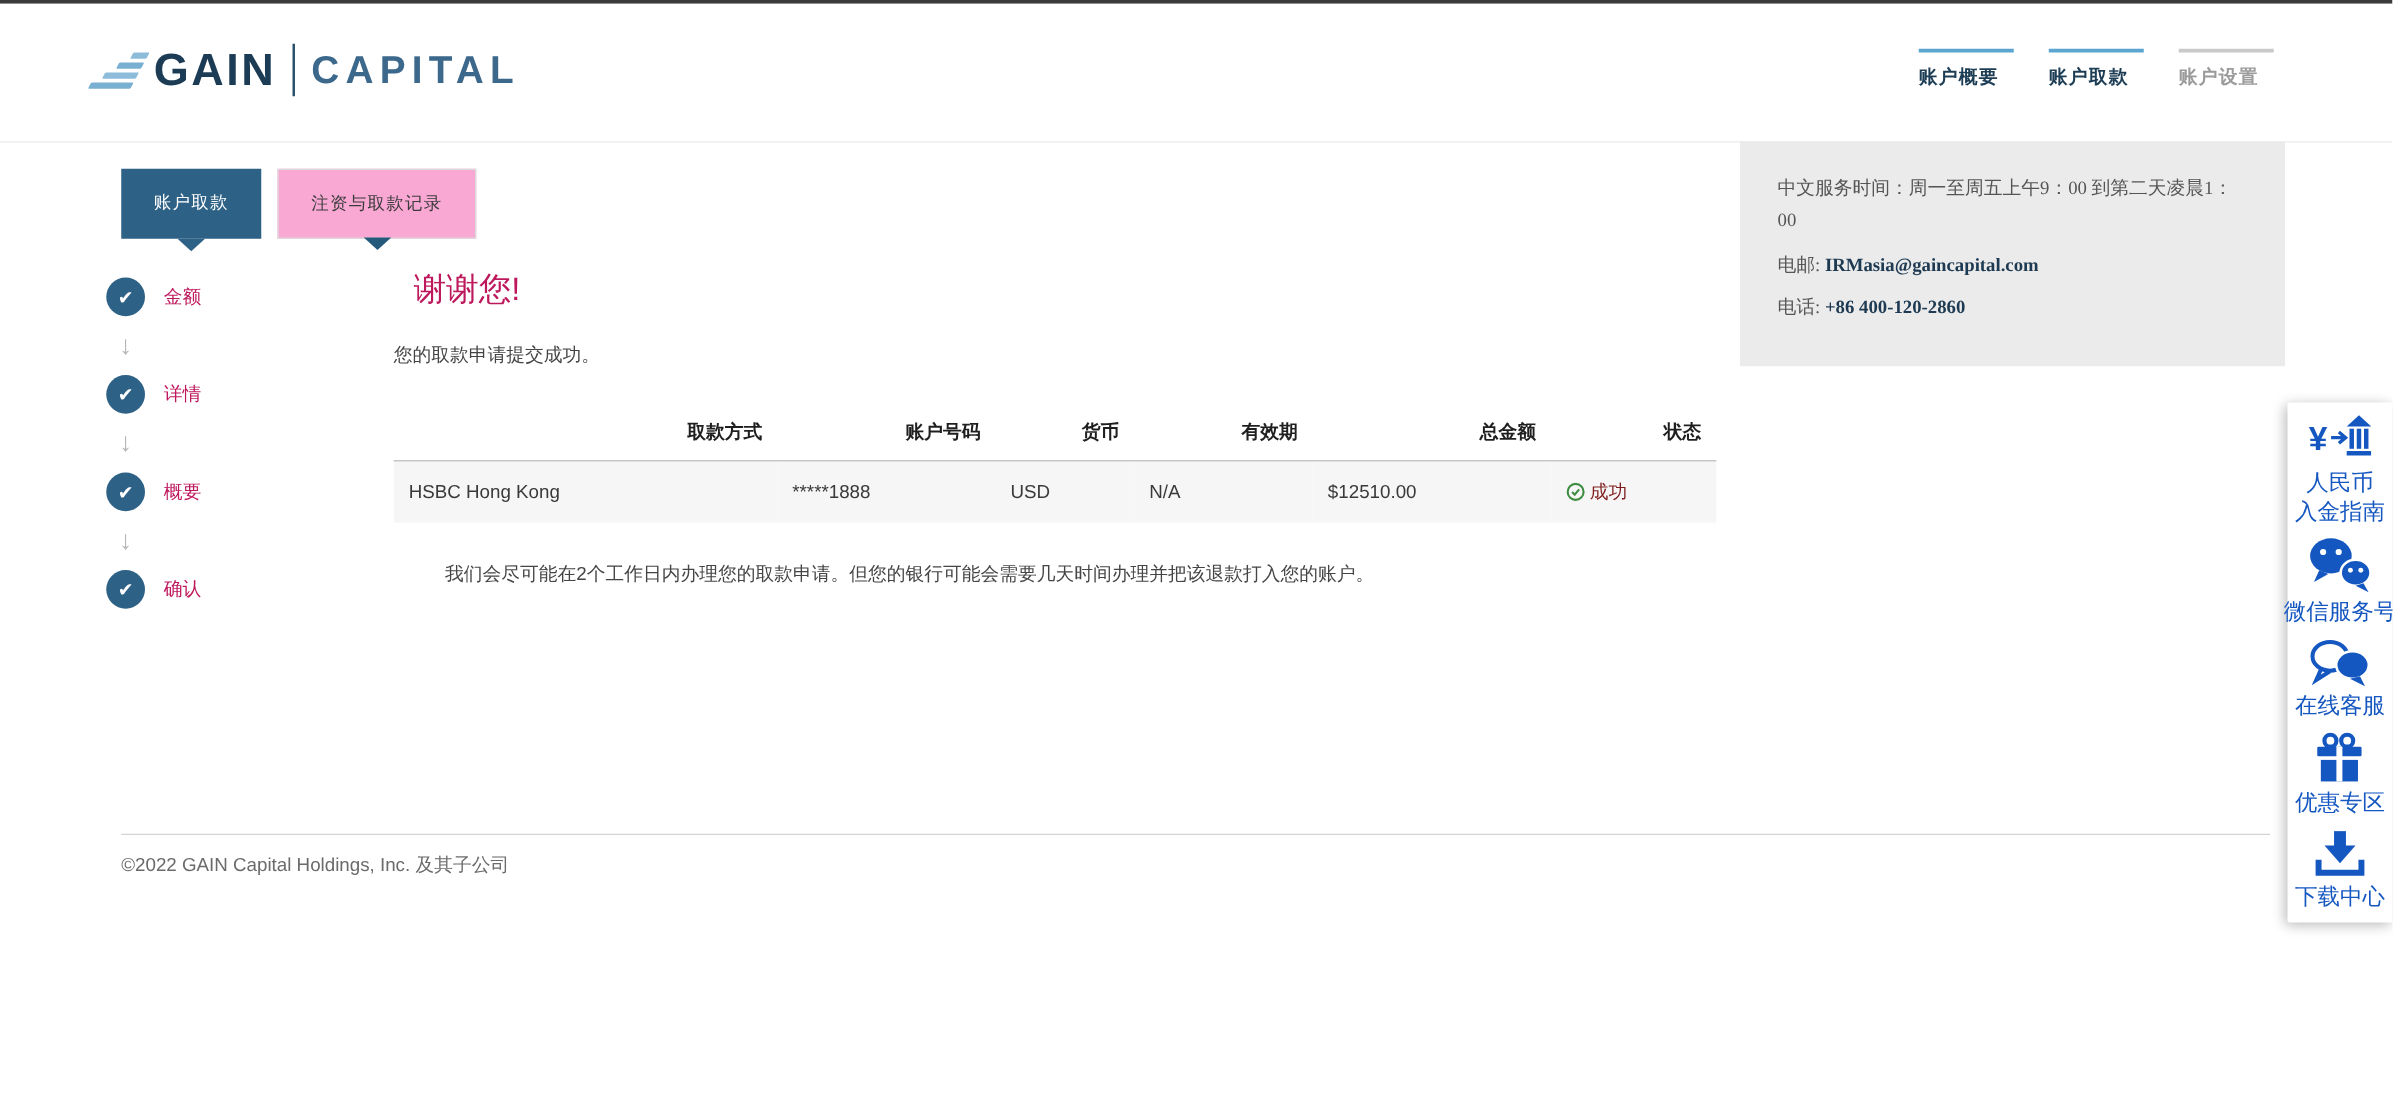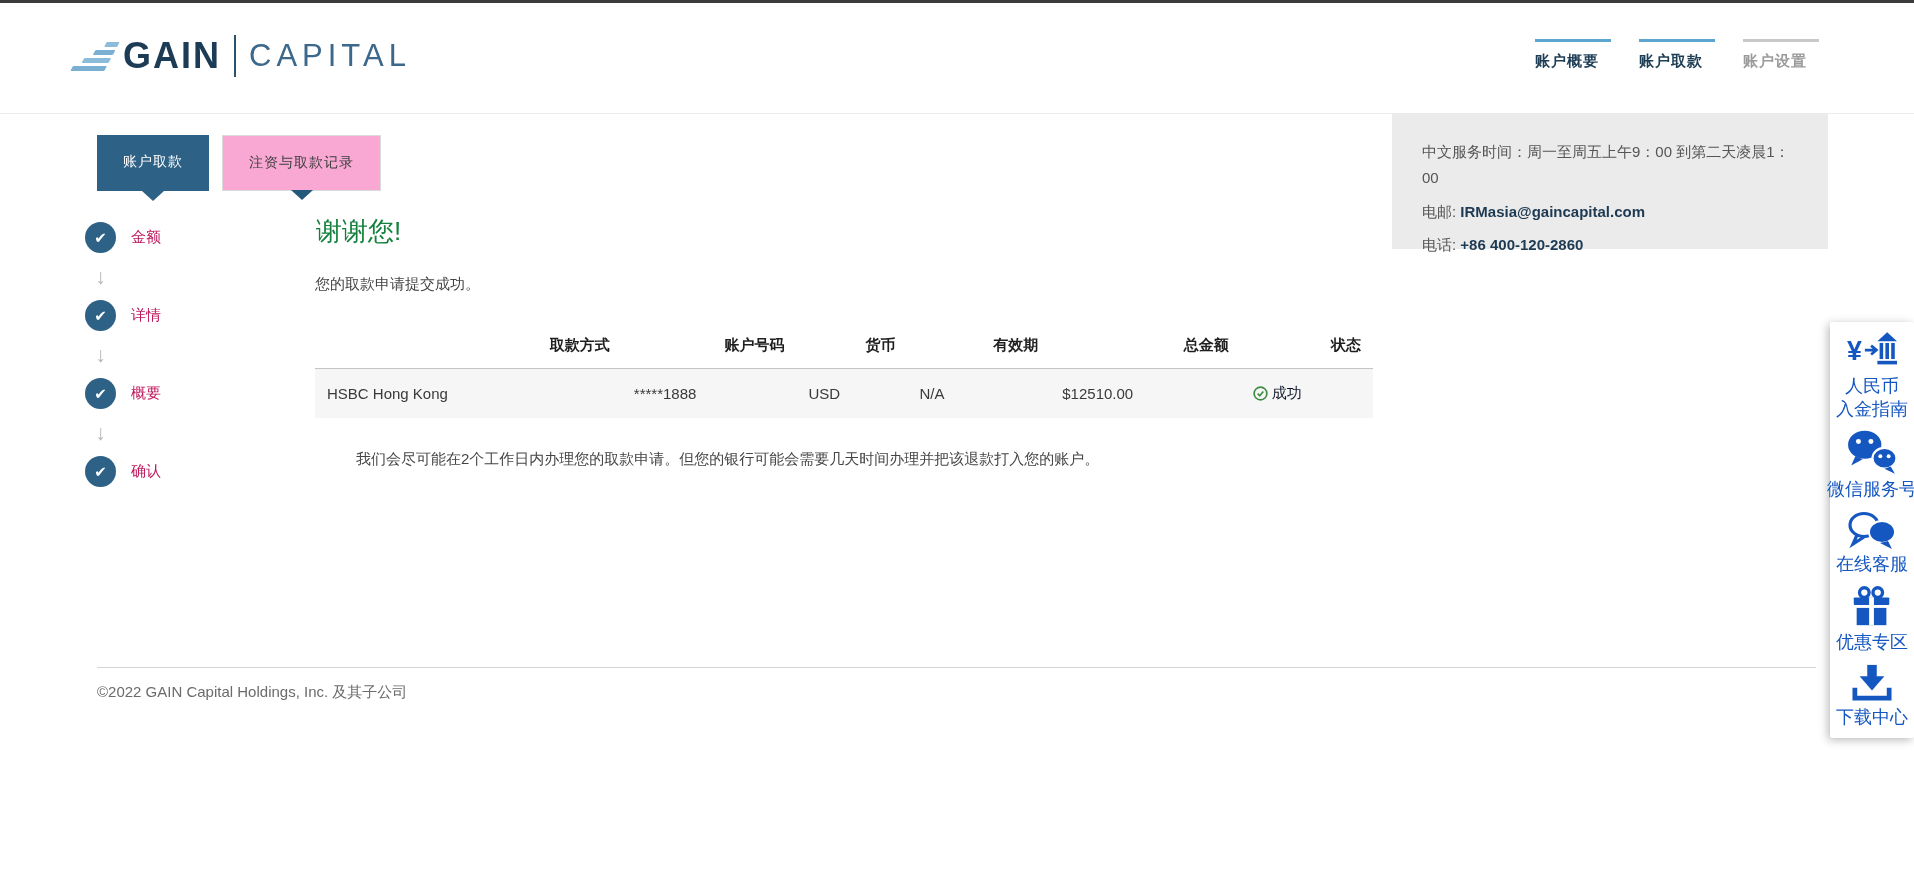--- a/index.html
+++ b/index.html
@@ -15,21 +15,21 @@
   .header{position:absolute;top:3px;left:0;width:100%;height:110px;background:#fff;border-bottom:1px solid #ececec;}
   .logo{position:absolute;left:78px;top:32px;display:flex;align-items:center;cursor:pointer;}
   .logo-bars{display:flex;flex-direction:column;align-items:flex-end;gap:3px;margin-right:11px;transform:skewX(-28deg);}
   .logo-bars i{display:block;height:5px;background:#8cbcd9;border-radius:1px;}
   .logo-bars i:nth-child(1){width:13px;}
   .logo-bars i:nth-child(2){width:20px;background:#79afd0;}
   .logo-bars i:nth-child(3){width:27px;}
   .logo-bars i:nth-child(4){width:34px;background:#79afd0;}
   .logo-gain{font-size:36px;font-weight:bold;color:#1c3b55;letter-spacing:2px;}
   .logo-sep{width:2px;height:42px;background:#2a526f;margin:0 13px;}
-  .logo-capital{font-size:31px;font-weight:400;color:#3c688c;letter-spacing:5px;}
+  .logo-capital{font-size:31px;font-weight:700;color:#3c688c;letter-spacing:5px;}
   
   .topnav{position:absolute;top:36px;right:95px;display:flex;gap:28px;}
   .nav-item{border-top:3px solid #c9c9c9;padding:10px 12px 0 0;font-size:15px;font-weight:bold;color:#9b9b9b;cursor:pointer;letter-spacing:1px;}
   .nav-item.on{border-top-color:#5ba5d0;color:#1d3d55;}
   
   .tabs{position:absolute;left:97px;top:135px;display:flex;gap:13px;}
   .tab{position:relative;font-size:14px;padding:18px 26px;cursor:pointer;letter-spacing:1px;}
   .tab::after{content:'';position:absolute;left:50%;transform:translateX(-50%);bottom:-10px;
     border-left:11px solid transparent;border-right:11px solid transparent;border-top:10px solid #24597c;}
   .tab.active{background:#2d6186;color:#ffffff;}
@@ -37,32 +37,32 @@
   .tab.inactive{background:#f9a8d4;border:1px solid #dadada;color:#3c3c3c;}
   
   .stepper{position:absolute;left:85px;top:222px;}
   .step{display:flex;align-items:center;gap:15px;}
   .step-circle{width:31px;height:31px;border-radius:50%;background:#2d6186;color:#fff;
     display:flex;align-items:center;justify-content:center;font-size:15px;flex:0 0 31px;}
   .step-label{font-size:15px;color:#be185d;}
   .step-arrow{width:31px;text-align:center;color:#b5b5b5;font-size:21px;font-weight:bold;margin:13px 0;line-height:1;}
   
   .main{position:absolute;left:315px;top:214px;width:1058px;}
-  .page-title{font-size:26px;font-weight:400;color:#15803d;margin:0 0 26px 1px;}
+  .page-title{font-size:26px;font-weight:400;color:#be185d;margin:0 0 26px 16px;}
   .subtitle{font-size:15px;color:#454545;margin:0 0 32px 0;}
   table.wd{width:100%;border-collapse:collapse;font-size:15px;}
   table.wd thead th{text-align:right;padding:10px 12px 13px 12px;color:#1f1f1f;font-weight:bold;border-bottom:1px solid #c4c4c4;}
   table.wd tbody td{background:#f6f6f6;padding:15px 12px;color:#3a3a3a;}
   .c1{width:29%;}.c2{width:16.5%;}.c3{width:10.5%;}.c4{width:13.5%;}.c5{width:18%;}.c6{width:12.5%;}
-  .status{color:#0f172a;display:flex;align-items:center;gap:4px;}
+  .status{color:#7f1d1d;display:flex;align-items:center;gap:4px;}
   .status svg{display:block;}
   .note{margin-top:32px;font-size:15px;color:#454545;margin-left:41px;}
   
-  .contact-panel{position:absolute;left:1392px;top:113px;width:436px;height:136px;background:#ebebeb;
-    box-sizing:border-box;padding:26px 30px;font-size:15px;color:#555;}
+  .contact-panel{position:absolute;left:1392px;top:113px;width:436px;height:180px;background:#ebebeb;
+    box-sizing:border-box;padding:26px 30px;font-size:15px;color:#555;font-family:Liberation Serif, serif;}
   .contact-hours{line-height:1.7;margin:0 0 13px 0;}
   .contact-row{margin:0 0 14px 0;}
   .contact-row b{color:#1d3a52;}
   
   .float-widget{position:absolute;right:0;top:322px;width:84px;background:#ffffff;
     box-shadow:-2px 2px 10px rgba(0,0,0,0.28);border-radius:2px;box-sizing:border-box;
     padding:8px 3px 10px 3px;display:flex;flex-direction:column;align-items:center;gap:9px;}
   .widget-item{display:flex;flex-direction:column;align-items:center;cursor:pointer;color:#1557c0;}
   .widget-item svg{display:block;margin-bottom:3px;}
   .widget-label{font-size:18px;line-height:1.25;text-align:center;white-space:nowrap;color:#1557c0;}

